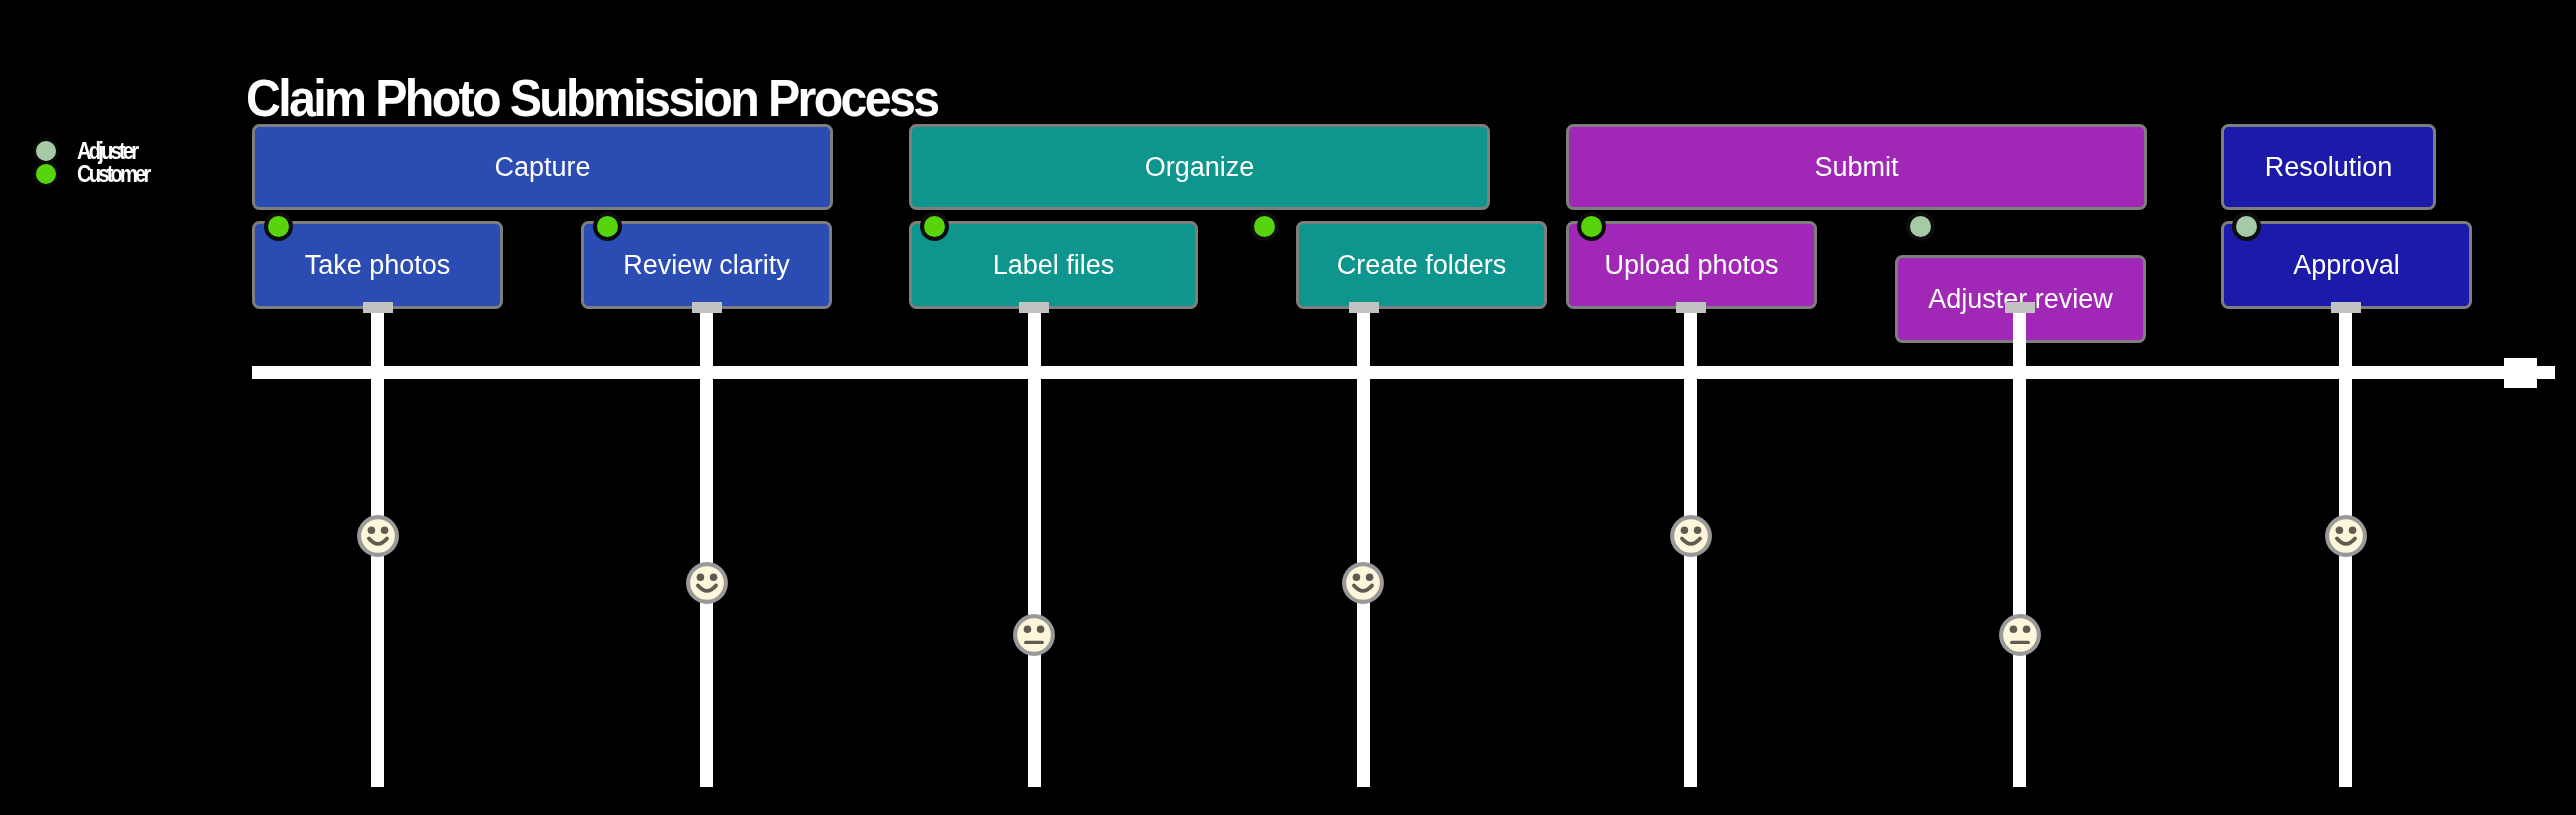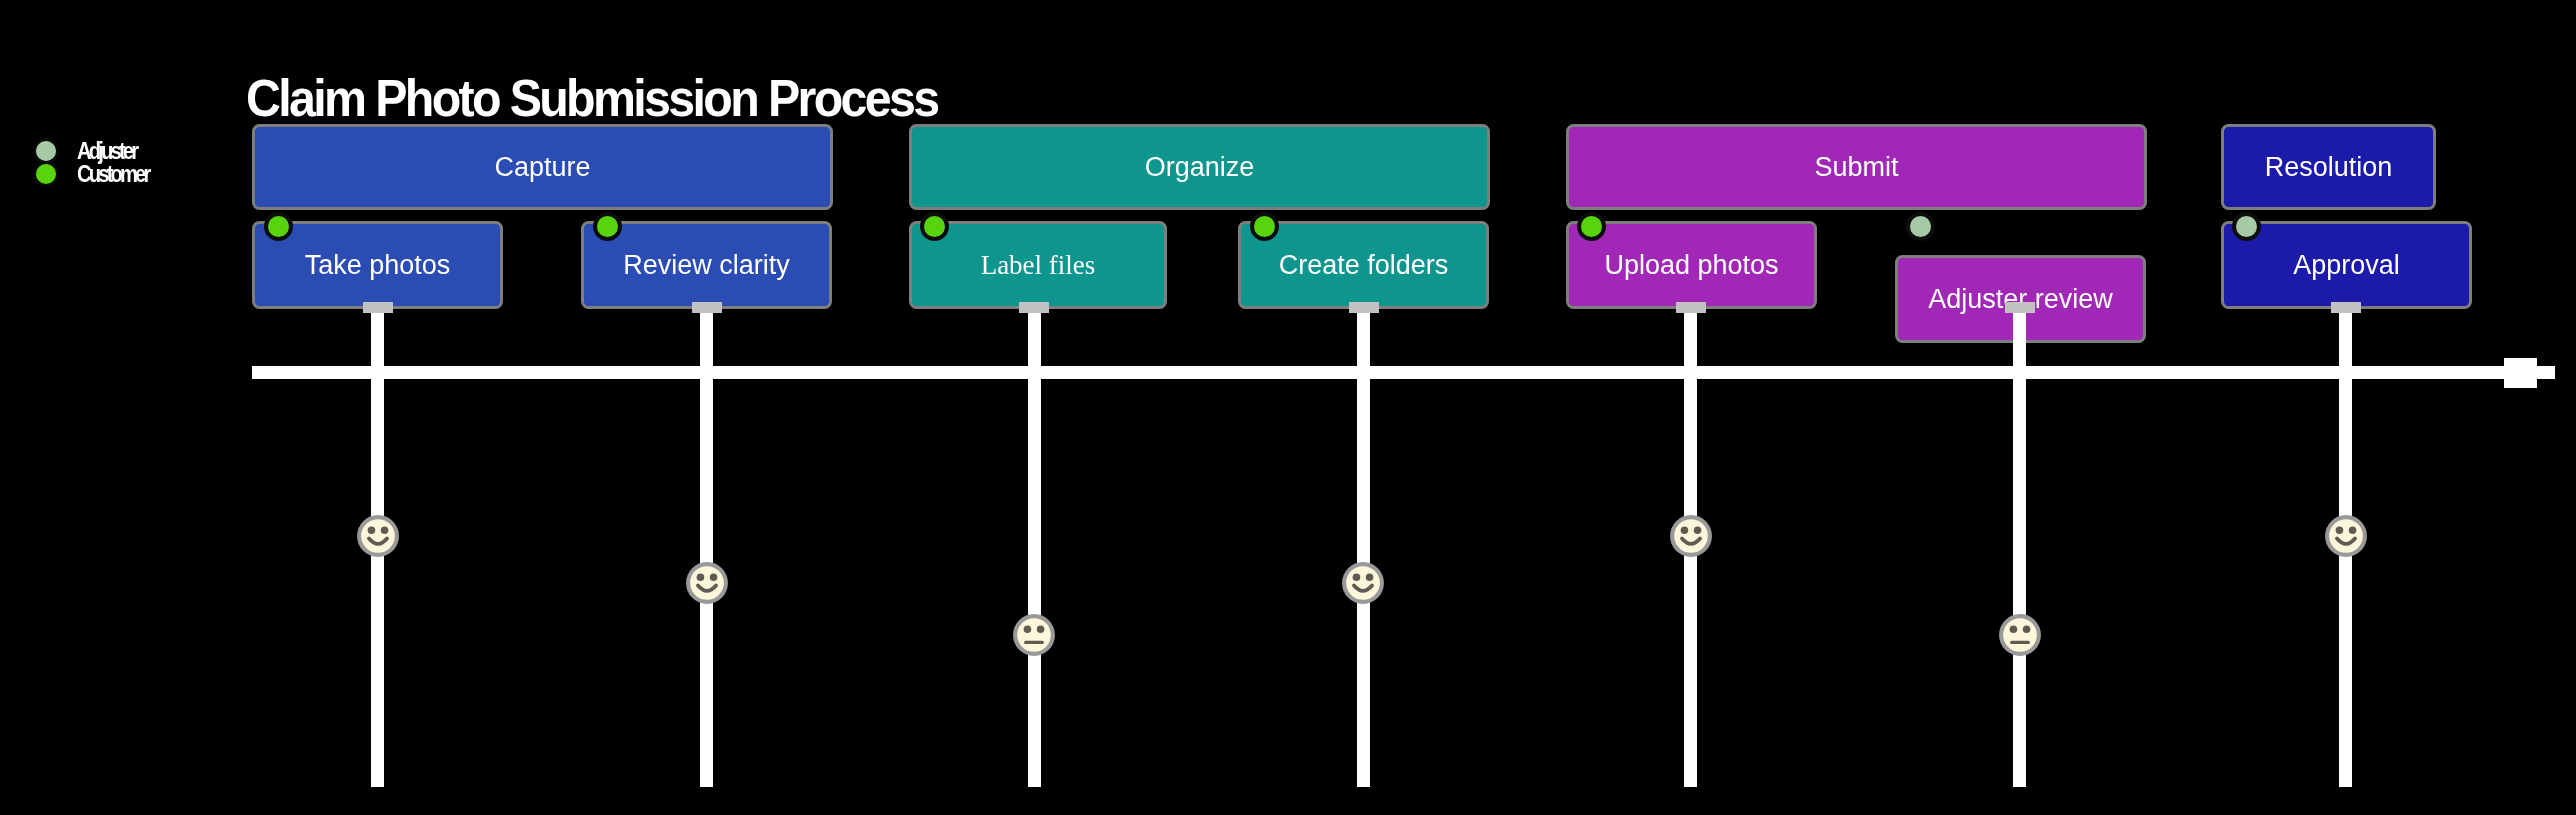--- a/index.html
+++ b/index.html
@@ -75,24 +75,24 @@
   <div class="bar section-bar" style="left: 2221px; width: 215px; background-color: rgb(28, 26, 168);">
     <span class="bar-label">Resolution</span>
   </div>
 
   <div class="bar task-bar" style="left: 252px; width: 251px; background-color: rgb(42, 76, 179);">
     <span class="bar-label">Take photos</span>
   </div>
   <div class="bar task-bar" style="left: 581px; width: 251px; background-color: rgb(42, 76, 179);">
     <span class="bar-label">Review clarity</span>
   </div>
-  <div class="bar task-bar" style="left: 909px; width: 258px; background-color: rgb(14, 150, 142); font-family: Liberation Serif, serif;">
+  <div class="bar task-bar" style="left: 909px; width: 289px; background-color: rgb(14, 150, 142);">
     <span class="bar-label">Label files</span>
   </div>
-  <div class="bar task-bar" style="left: 1238px; width: 251px; background-color: rgb(14, 150, 142);">
+  <div class="bar task-bar" style="left: 1296px; width: 251px; background-color: rgb(14, 150, 142);">
     <span class="bar-label">Create folders</span>
   </div>
   <div class="bar task-bar" style="left: 1566px; width: 251px; background-color: rgb(161, 39, 182);">
     <span class="bar-label">Upload photos</span>
   </div>
   <div class="bar task-bar" style="left: 1895px; width: 251px; background-color: rgb(161, 39, 182); margin-top: 34px;">
     <span class="bar-label">Adjuster review</span>
   </div>
   <div class="bar task-bar" style="left: 2221px; width: 251px; background-color: rgb(28, 26, 168);">
     <span class="bar-label">Approval</span>

